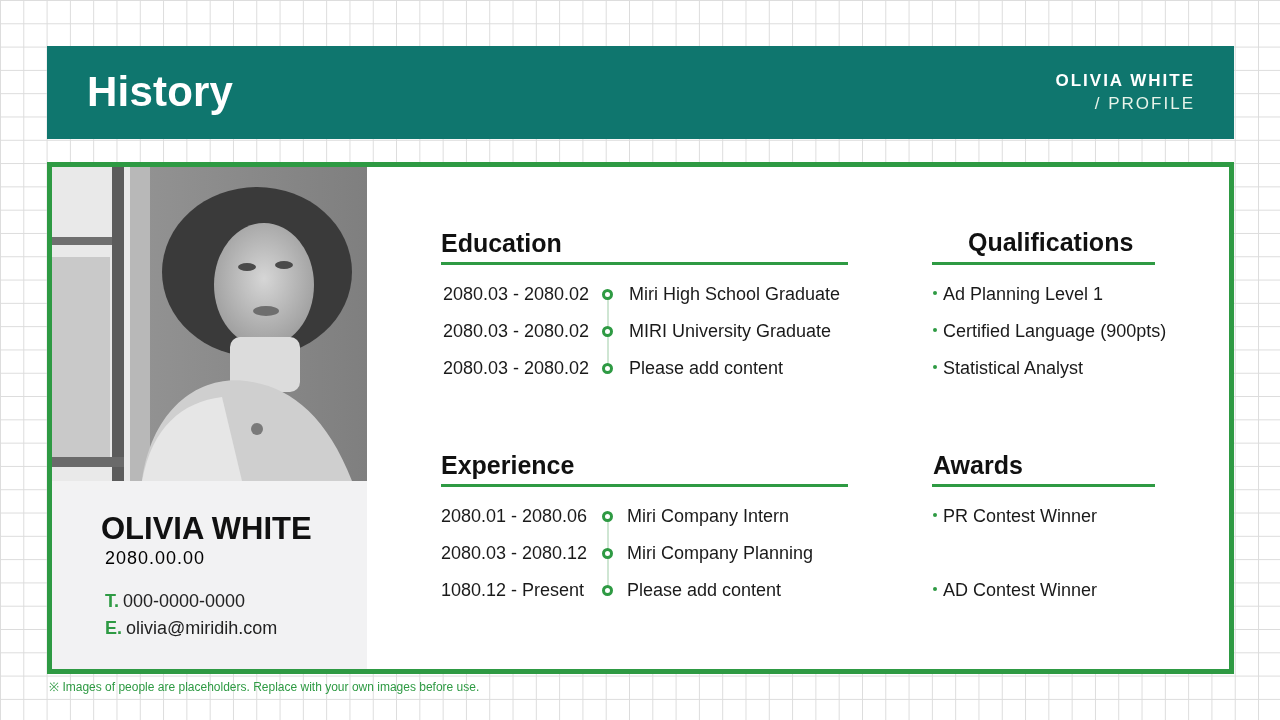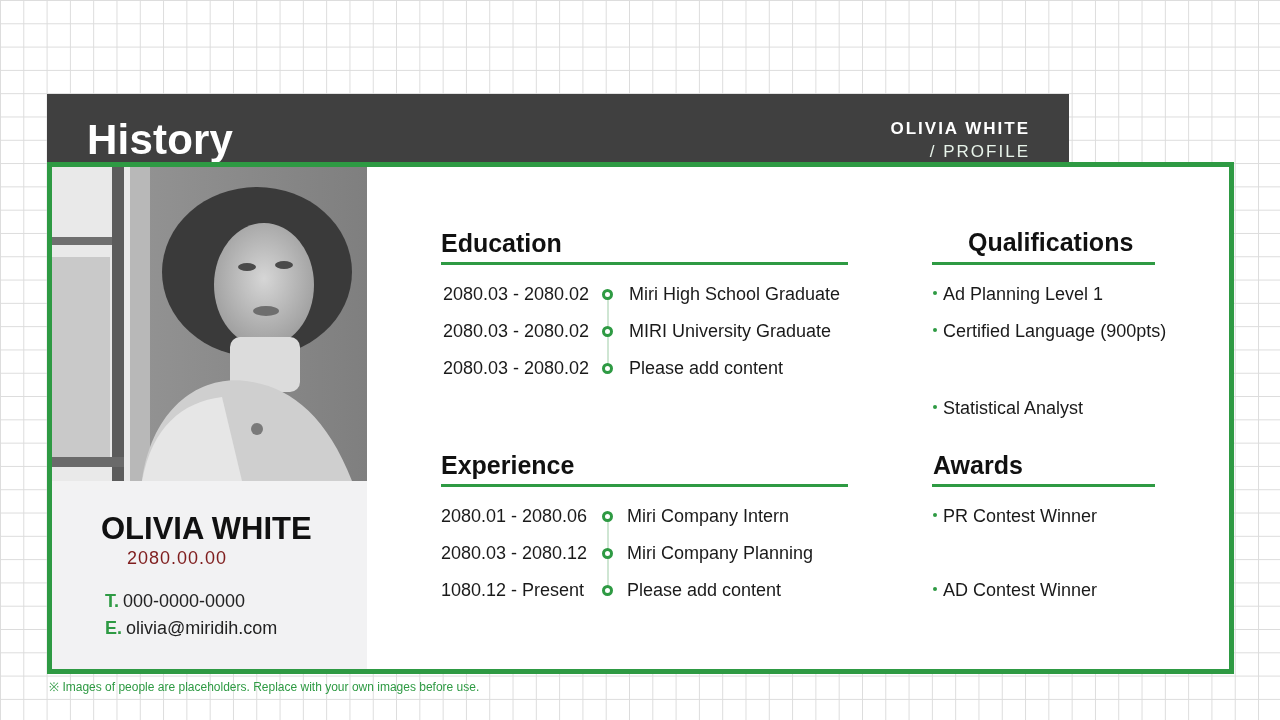--- a/index.html
+++ b/index.html
@@ -9,23 +9,22 @@
     background-color: #ffffff;
     background-image:
       linear-gradient(to right, #dcdcdc 1px, transparent 1px),
       linear-gradient(to bottom, #dcdcdc 1px, transparent 1px);
     background-size: 23.3px 23.3px;
     background-position: 0 0;
     position: relative;
     color: #111;
   }
   .header {
-    position: absolute; left: 47px; top: 46px; width: 1022px; height: 93px;
-    background: #404040;
-    margin-top: 48px;
+    position: absolute; left: 47px; top: 46px; width: 1187px; height: 93px;
+    background: #0f766e;
   }
   .header-title {
     position: absolute; left: 40px; top: 22px;
     font-size: 42px; font-weight: bold; color: #ffffff; letter-spacing: 0.2px;
   }
   .header-right {
     position: absolute; right: 39px; top: 24px; text-align: right; color: #ffffff;
   }
   .header-name { font-size: 17px; font-weight: bold; letter-spacing: 2px; line-height: 22px; }
   .header-sub { font-size: 17px; letter-spacing: 2px; line-height: 24px; color: #e8f4ea; }
@@ -39,21 +38,21 @@
   }
   .photo {
     position: absolute; left: 0; top: 0; width: 315px; height: 314px; overflow: hidden;
     background: linear-gradient(90deg, #d9d9d9 0%, #f4f4f4 12%, #8f8f8f 22%, #bdbdbd 30%, #a8a8a8 60%, #8d8d8d 100%);
   }
   .photo svg { display: block; }
   .profile-name {
     position: absolute; left: 49px; top: 344px; font-size: 31px; font-weight: bold; color: #111;
   }
   .profile-dob {
-    position: absolute; left: 53px; top: 381px; font-size: 18px; color: #7f1d1d; letter-spacing: 1px; margin-left: 22px;
+    position: absolute; left: 53px; top: 381px; font-size: 18px; color: #000000; letter-spacing: 1px;
   }
   .contact { position: absolute; left: 53px; font-size: 18px; color: #222; }
   .contact .lbl { color: #2e9a43; font-weight: bold; margin-right: 4px; }
 
   .section-title {
     position: absolute; font-size: 25px; font-weight: bold; color: #111;
   }
   .section-rule { position: absolute; height: 3px; background: #2e9a43; }
 
   .timeline-row { position: absolute; font-size: 18px; color: #1a1a1a; white-space: nowrap; }
@@ -177,21 +176,21 @@
   <div class="timeline-row" style="left:575px; top:413px;">Please add content</div>
 
   <div class="section-title" style="left:881px; top:61px;margin-left:35px;">Qualifications</div>
   <div class="section-rule" style="left:880px; top:95px; width:223px;"></div>
   <div class="bullet-row" style="left:881px; top:117px;">
     <span class="bullet-dot"></span><span>Ad Planning Level 1</span>
   </div>
   <div class="bullet-row" style="left:881px; top:154px;">
     <span class="bullet-dot"></span><span>Certified Language</span> <span class="small">(900pts)</span>
   </div>
-  <div class="bullet-row" style="left:881px; top:191px;margin-top:40px;">
+  <div class="bullet-row" style="left:881px; top:191px;">
     <span class="bullet-dot"></span><span>Statistical Analyst</span>
   </div>
 
   <div class="section-title" style="left:881px; top:284px;">Awards</div>
   <div class="section-rule" style="left:880px; top:317px; width:223px;"></div>
   <div class="bullet-row" style="left:881px; top:339px;">
     <span class="bullet-dot"></span><span>PR Contest Winner</span>
   </div>
   <div class="bullet-row" style="left:881px; top:413px;">
     <span class="bullet-dot"></span><span>AD Contest Winner</span>

